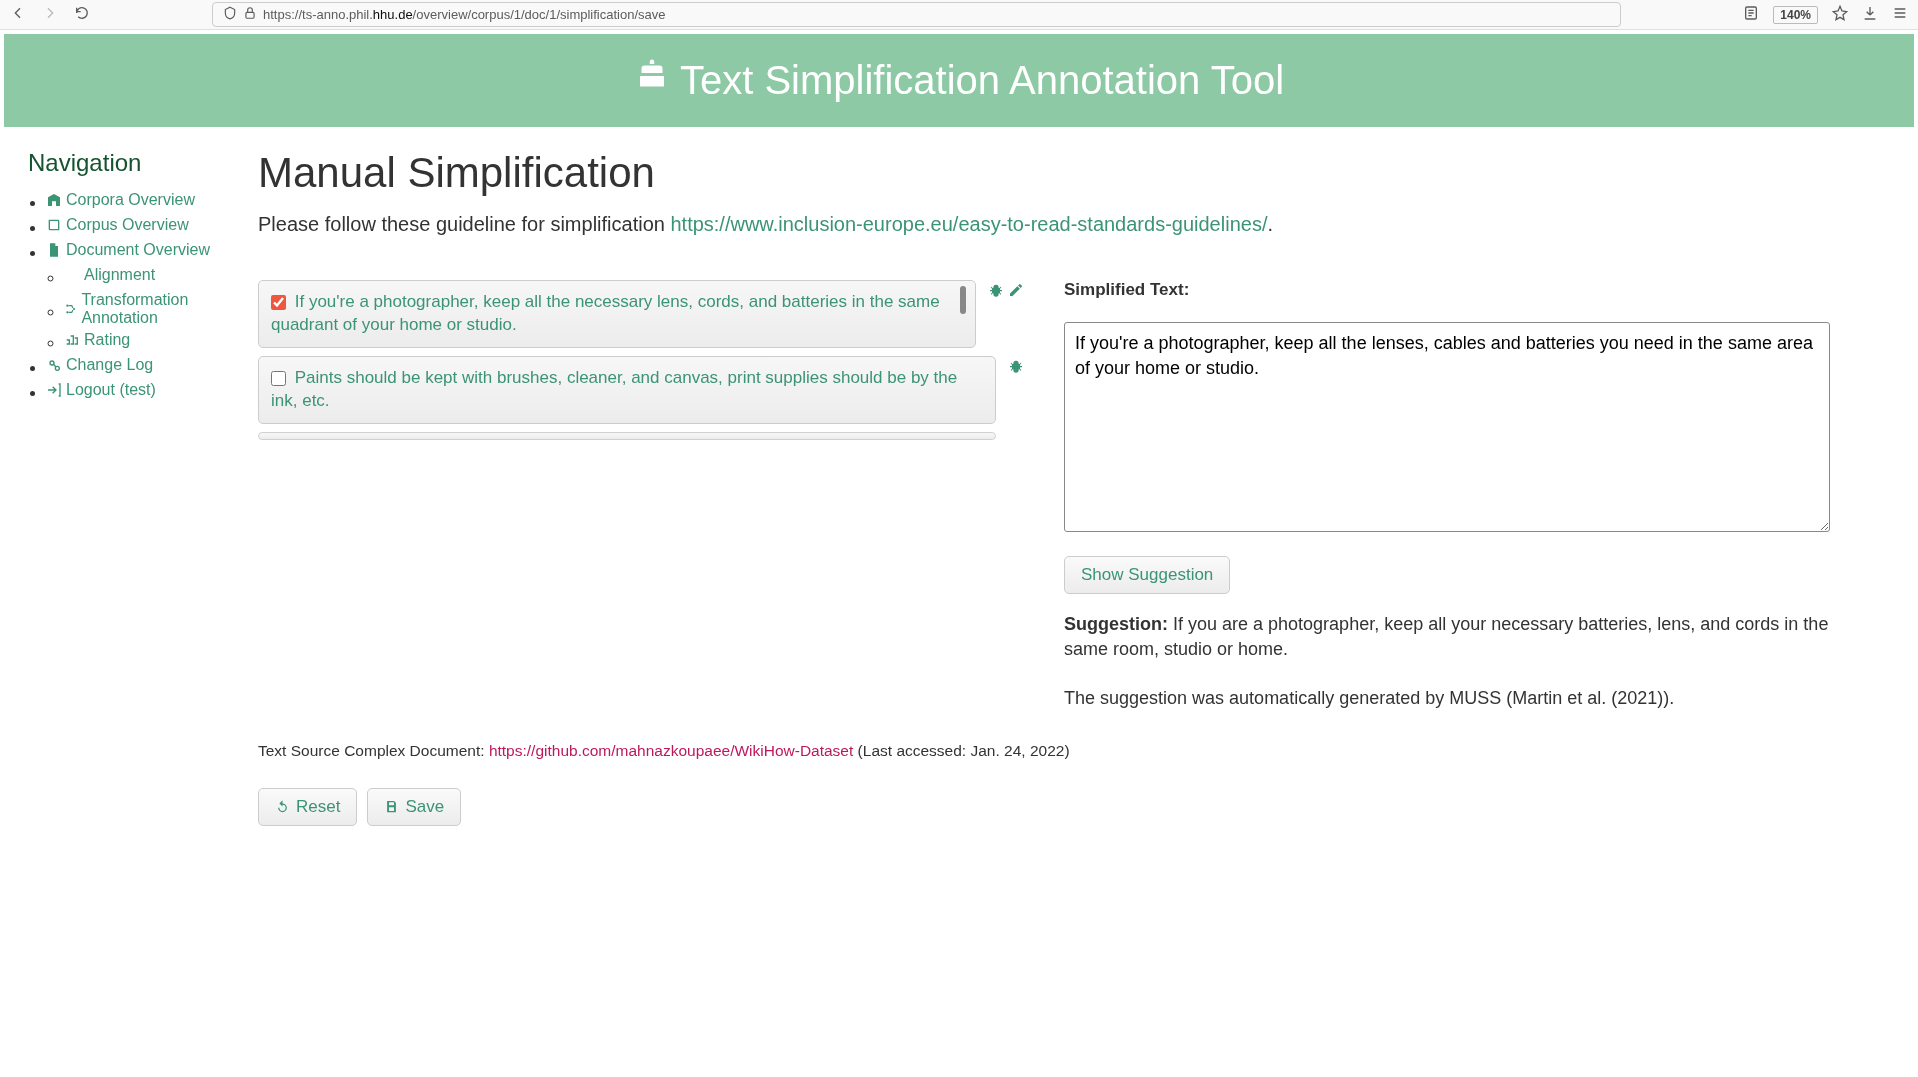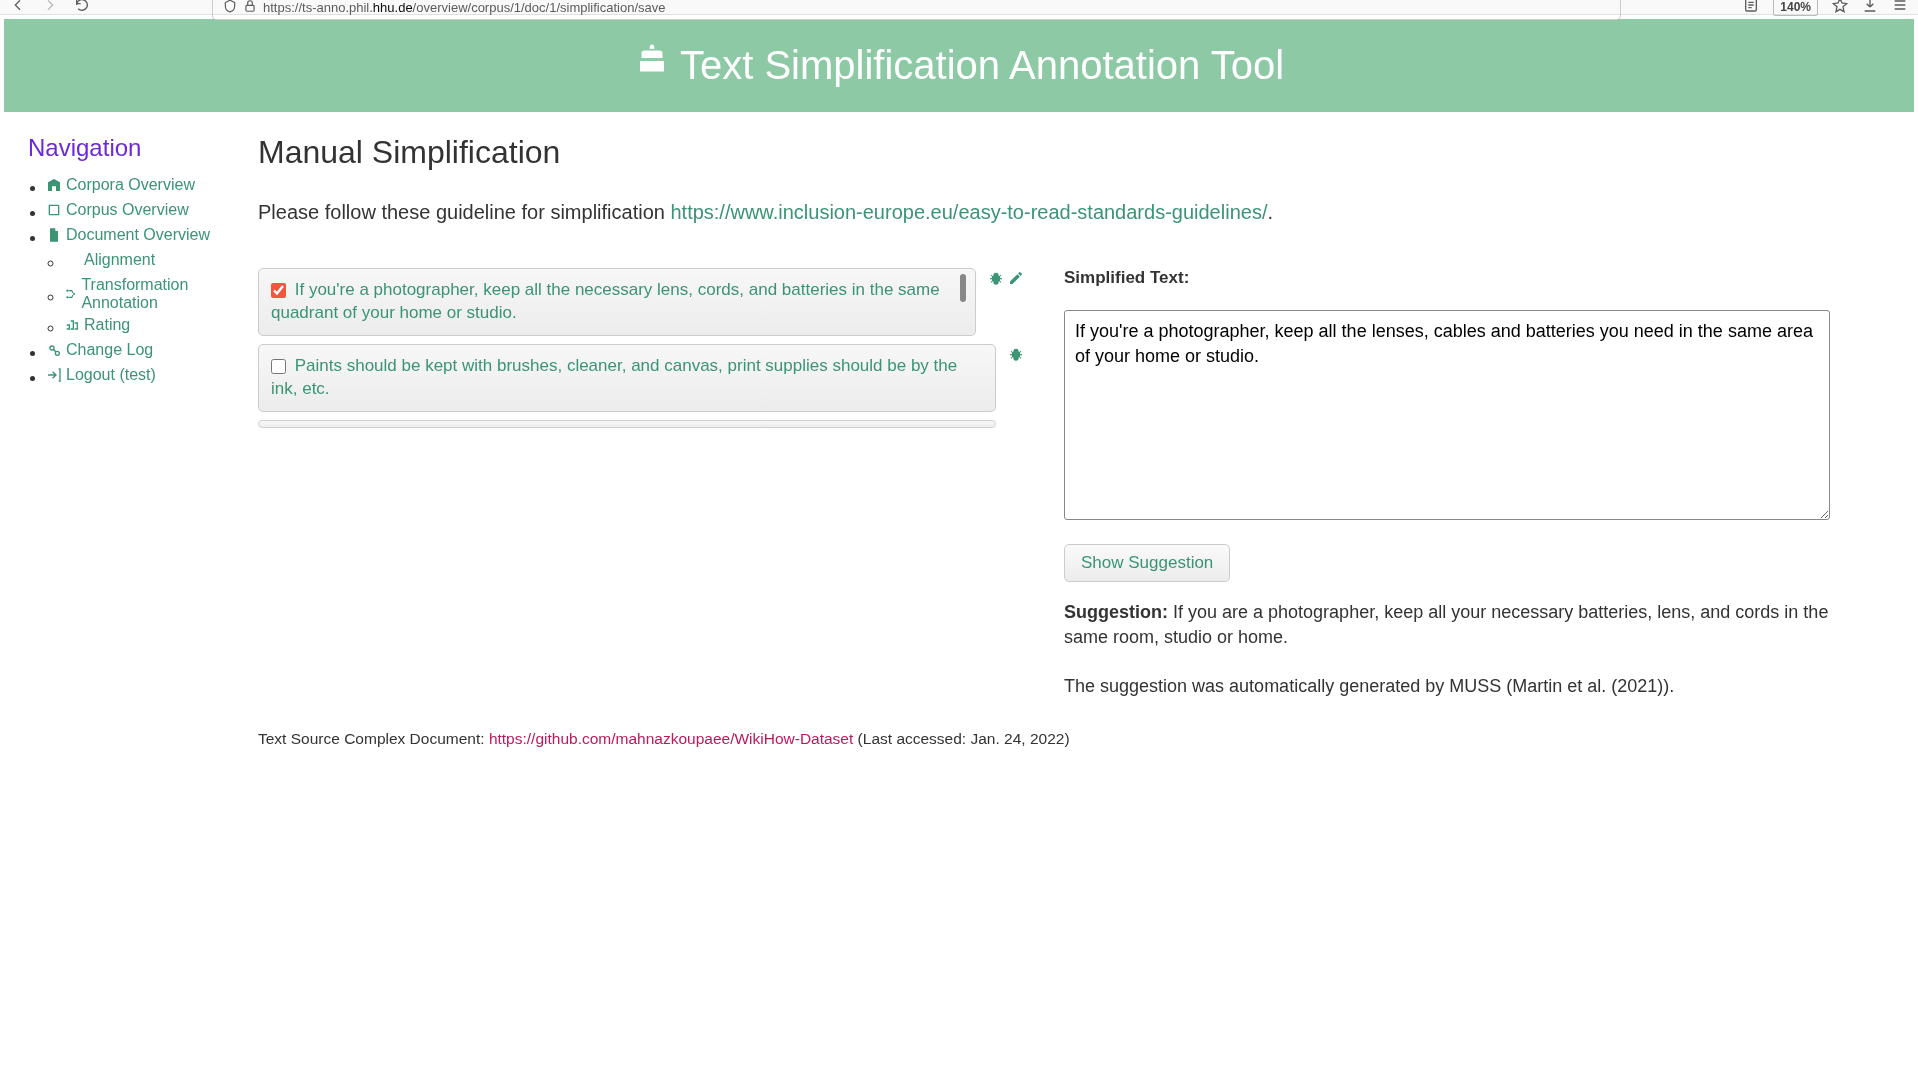--- a/index.html
+++ b/index.html
@@ -1,46 +1,46 @@
 <!DOCTYPE html>
 <html><head>
 <meta charset="utf-8">
 <style>
 * { box-sizing: border-box; margin: 0; padding: 0; }
 body { font-family: -apple-system, BlinkMacSystemFont, "Segoe UI", Helvetica, Arial, sans-serif; background: #fff; color: #333; }
 
 
-.browser-bar { height: 15px; display: flex; align-items: center; padding: 0 10px; gap: 12px; background: #f9f9fa; border-bottom: 1px solid #e0e0e0; }
+.browser-bar { height: 30px; display: flex; align-items: center; padding: 0 10px; gap: 12px; background: #f9f9fa; border-bottom: 1px solid #e0e0e0; }
 .browser-nav { display: flex; gap: 16px; align-items: center; }
 .browser-nav svg { width: 16px; height: 16px; stroke: #5c5c5c; }
 .url-bar { flex: 1; display: flex; align-items: center; gap: 6px; border: 1px solid #ccc; border-radius: 4px; padding: 3px 10px; margin: 0 110px 0 110px; font-size: 13px; color: #5c5c5c; }
 .url-bar .domain-strong { color: #0c0c0d; }
 .browser-right { display: flex; align-items: center; gap: 14px; font-weight: bold; }
 .zoom-badge { border: 1px solid #bbb; padding: 1px 6px; font-size: 12px; border-radius: 2px; color: #444; }
 
 
 .banner { background: #8cc9a4; padding: 24px 0; text-align: center; margin: 4px; }
 .banner-title { color: #fff; font-size: 40px; font-weight: 400; display: inline-flex; align-items: flex-end; gap: 10px; }
 .banner-title svg { fill: #fff; }
 
 
 .content { display: flex; padding: 18px 28px; gap: 20px; }
 .sidebar { width: 210px; flex-shrink: 0; }
 .main { flex: 1; padding-right: 40px; }
 
 
-.nav-title { font-size: 24px; font-weight: 400; margin-bottom: 14px; color: #6d28d9; }
+.nav-title { font-size: 24px; font-weight: 400; margin-bottom: 14px; color: #14532d; }
 .nav-list { list-style: disc; padding-left: 18px; }
 .nav-list li { margin: 4px 0; }
 .nav-sublist { list-style: circle; padding-left: 18px; }
 .nav-link { color: #3b9474; text-decoration: none; font-size: 16px; display: inline-flex; align-items: center; gap: 4px; }
 .nav-link svg { width: 16px; height: 16px; fill: #3b9474; }
 
 
-.page-title { font-size: 32px; font-weight: 400; color: #333; margin-bottom: 30px; }
+.page-title { font-size: 42px; font-weight: 400; color: #333; margin-bottom: 16px; }
 .guideline { font-size: 20px; margin-bottom: 44px; }
 .guideline a { color: #3b9474; text-decoration: none; }
 
 .workspace { display: flex; gap: 40px; }
 .col-left { flex: 1; min-width: 0; }
 .col-right { flex: 1; min-width: 0; padding-right: 20px; }
 
 .section-label { font-size: 17px; font-weight: 700; color: #333; margin-bottom: 22px; }
 
 .sentence-list { position: relative; max-height: 160px; overflow: hidden; }
@@ -243,14 +243,28 @@
           <span class="label">Suggestion:</span><span> If you are a photographer, keep all your necessary batteries, lens, and cords in the same room, studio or home.</span>
         </div>
         <div class="attrib">The suggestion was automatically generated by MUSS (Martin et al. (2021)).</div>
       </div>
     </div>
 
     <div class="source-line">
       <span>Text Source Complex Document: </span><a>https://github.com/mahnazkoupaee/WikiHow-Dataset</a><span> (Last accessed: Jan. 24, 2022)</span>
     </div>
 
+    <div class="action-bar">
+      <button class="btn">
+        <svg viewBox="0 0 24 24">
+            <path d="M12 5V2L7 7l5 5V9a5 5 0 1 1-5 5H5a7 7 0 1 0 7-7z"></path>
+          </svg>
+        <span>Reset</span>
+      </button>
+      <button class="btn">
+        <svg viewBox="0 0 24 24">
+            <path d="M5 3h11l3 3v15H5V3zm3 2v5h8V5H8zm0 8v6h8v-6H8z"></path>
+          </svg>
+        <span>Save</span>
+      </button>
+    </div>
   </main>
 </div>
 
 </body></html>

